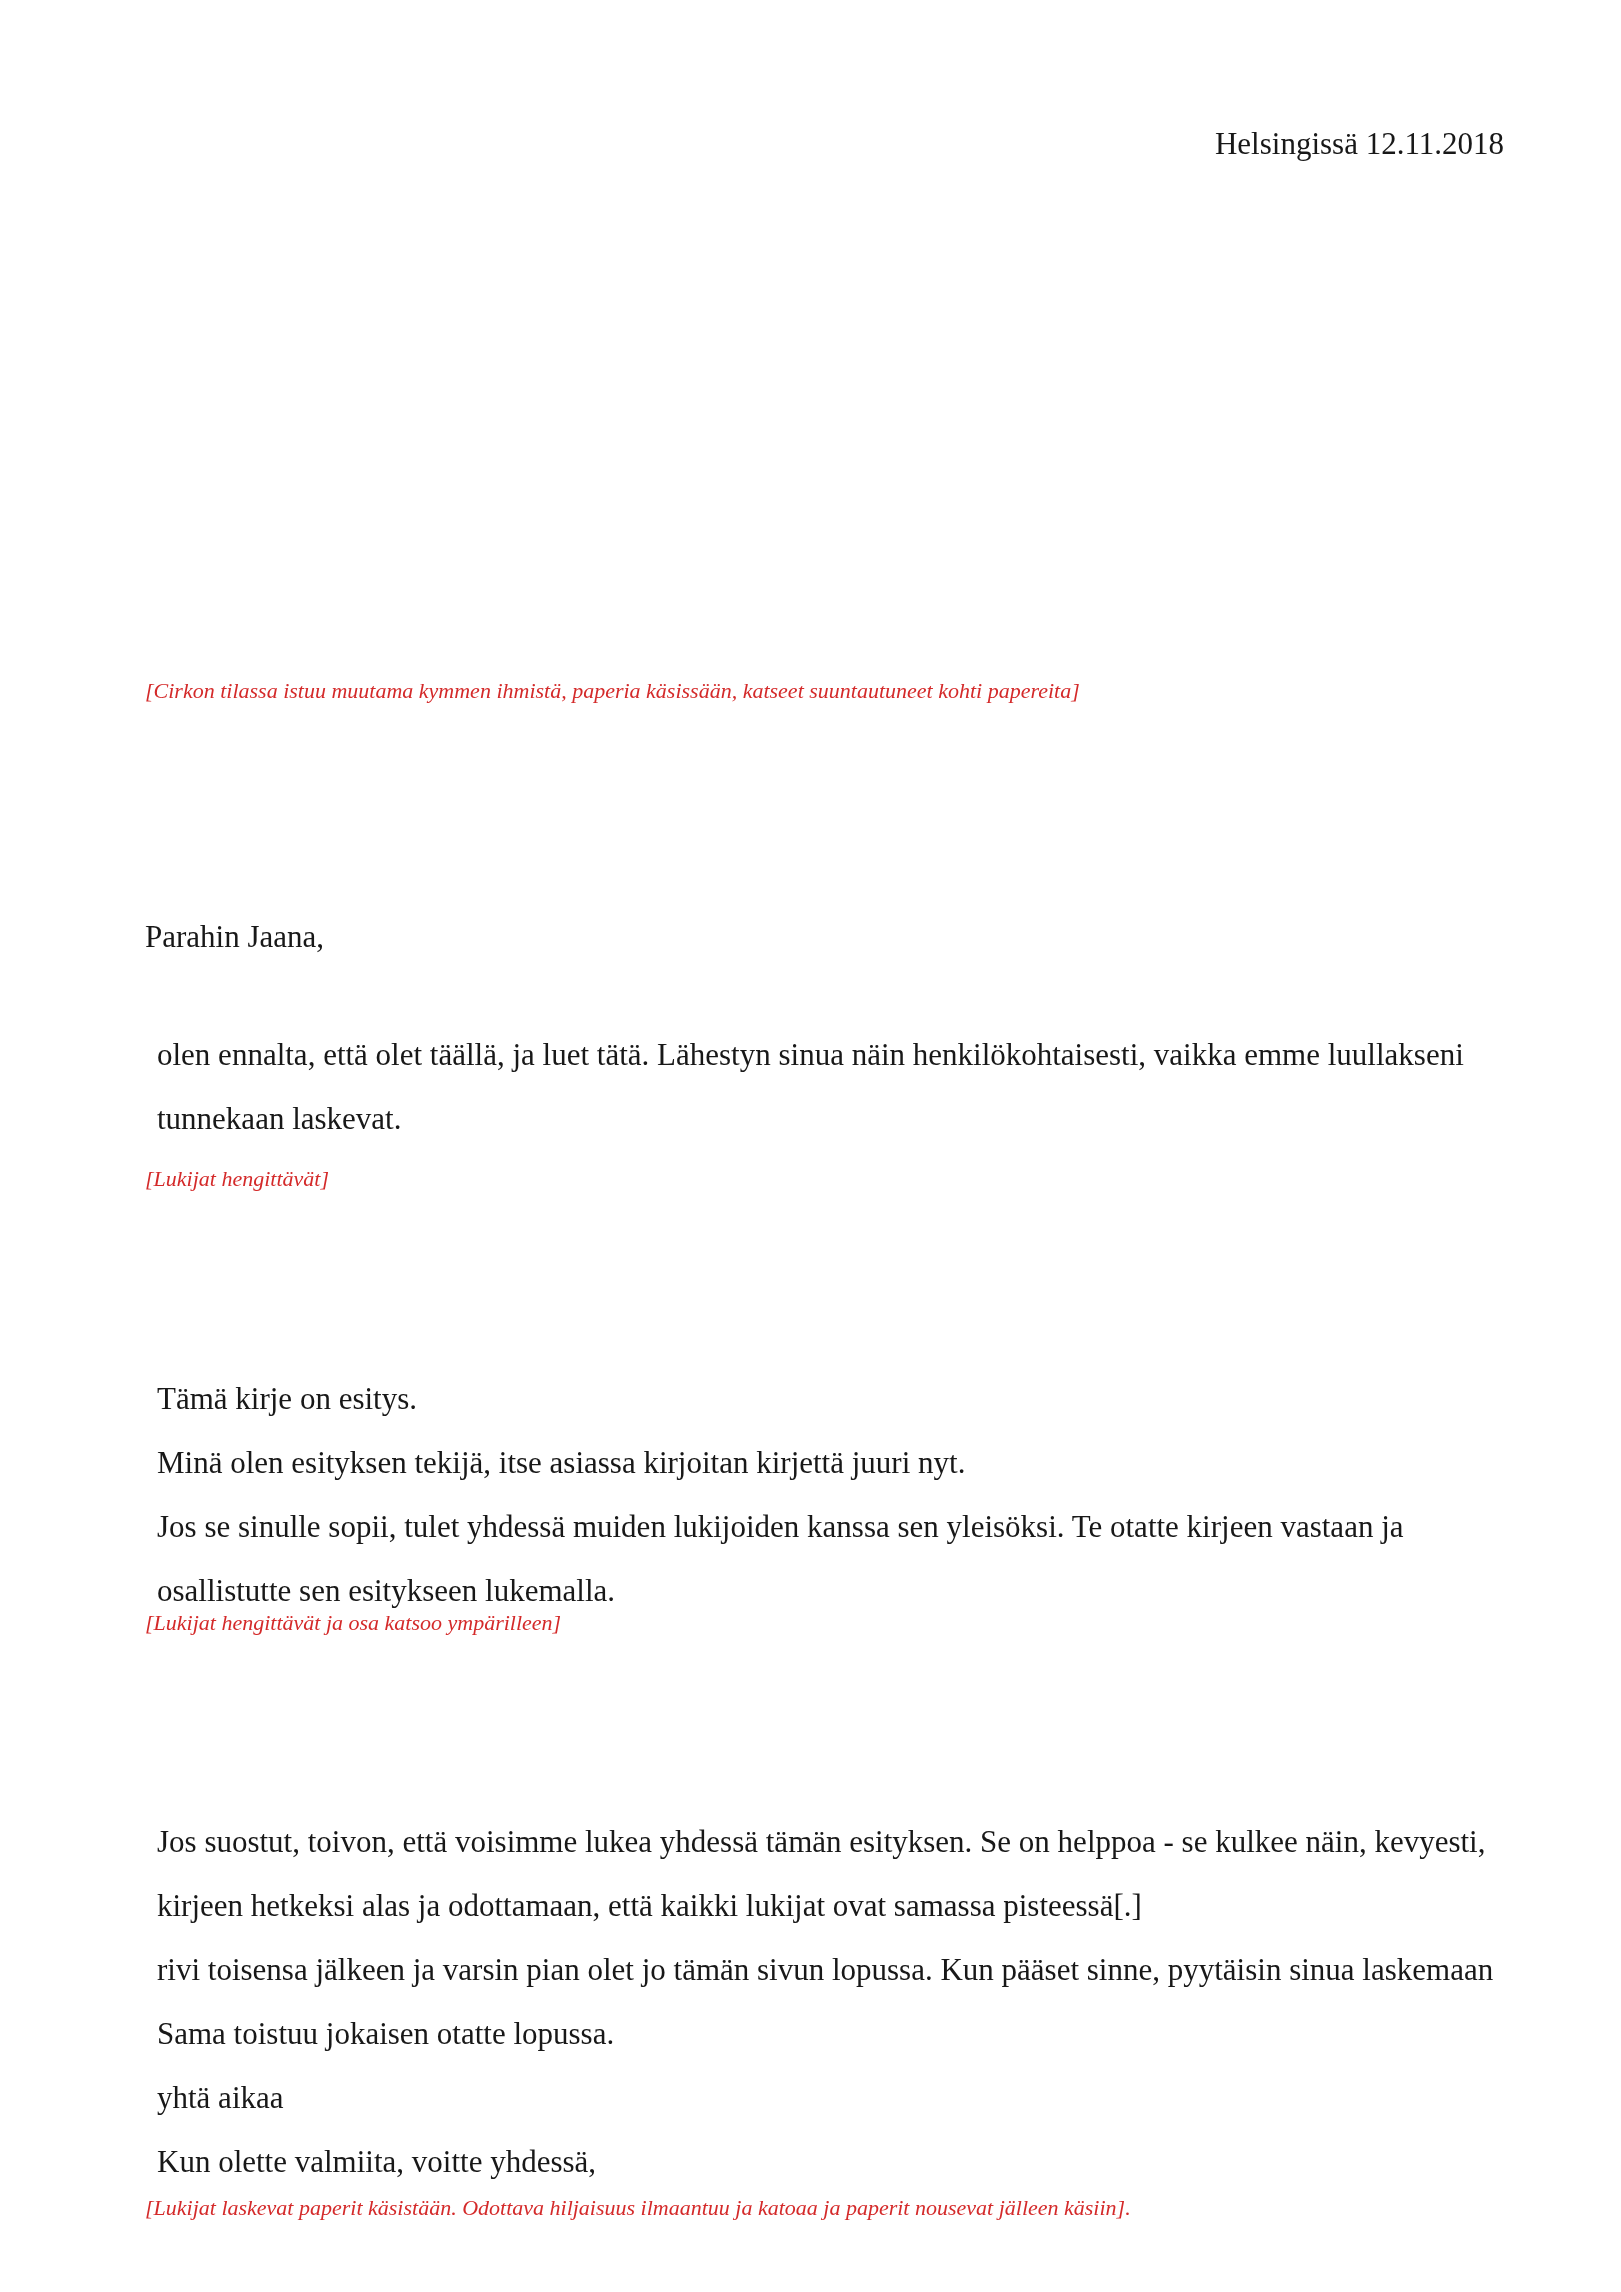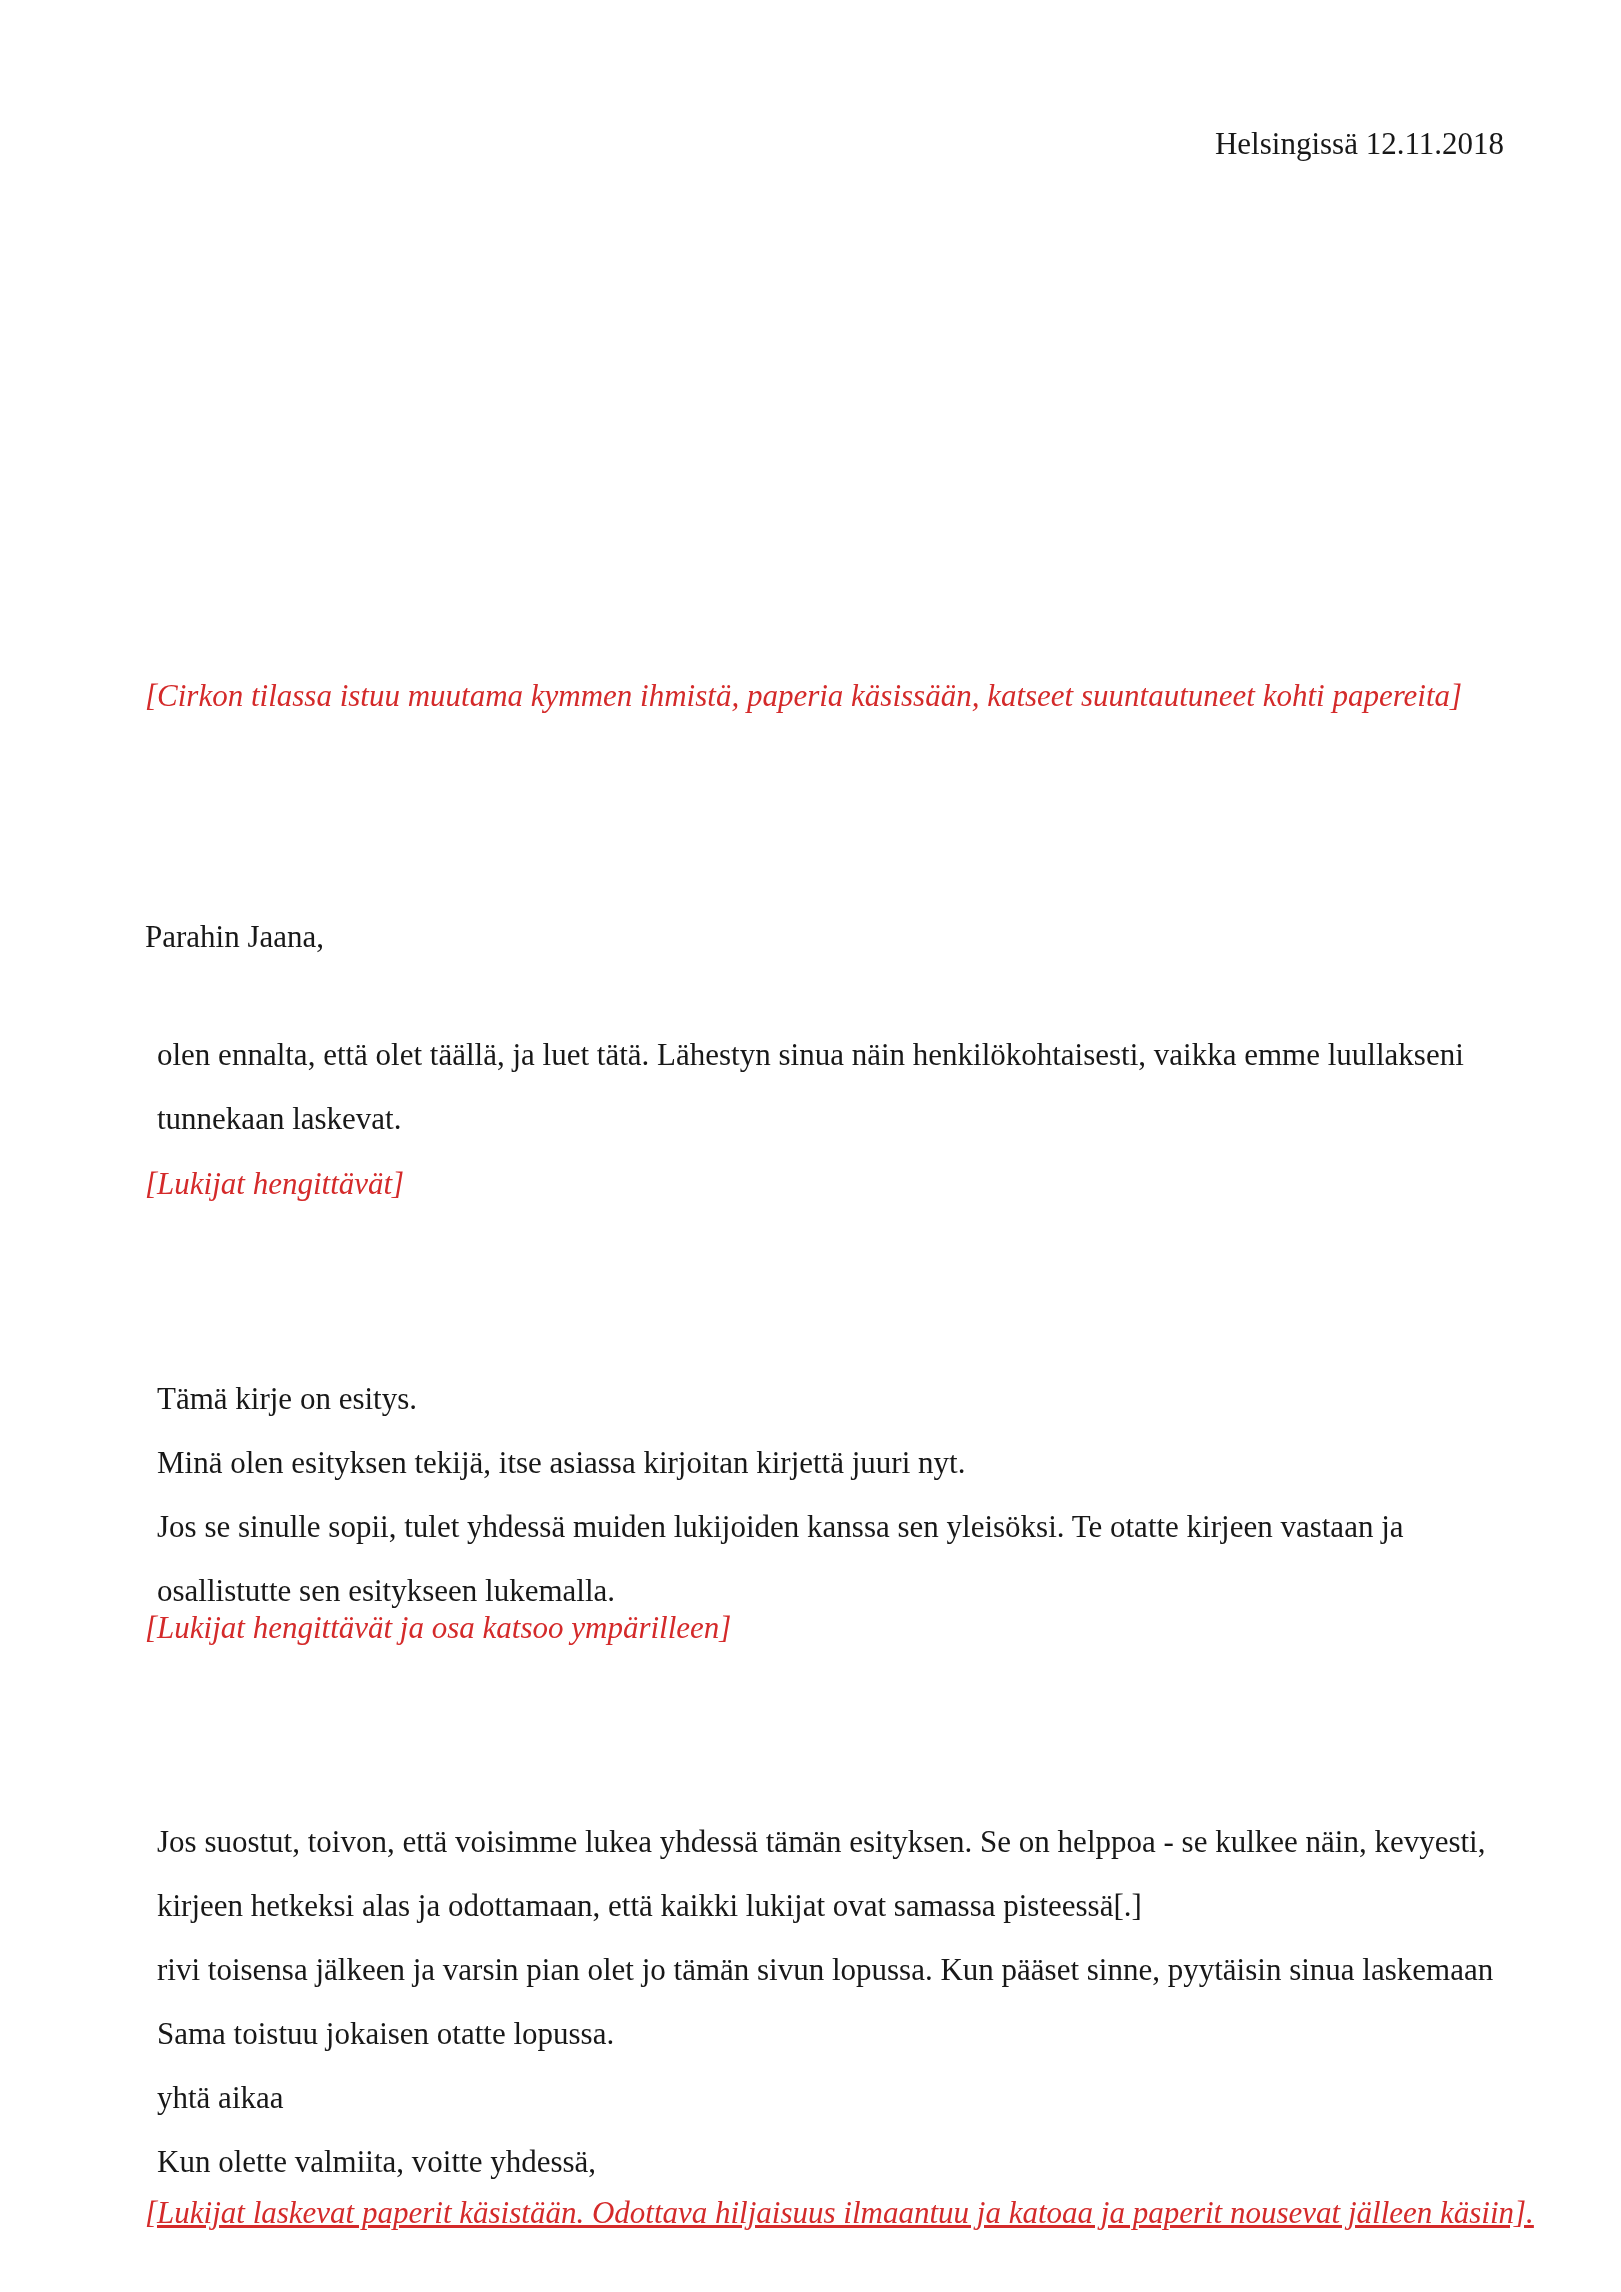--- a/index.html
+++ b/index.html
@@ -24,21 +24,21 @@
     font-size: 31px;
     color: #181818;
     white-space: nowrap;
   }
   .body-text {
     color: #181818;
     font-size: 31px;
   }
   .stage-direction {
     left: 97px;
-    font-size: 31px;
+    font-size: 22px;
     font-style: italic;
     color: #d42a2a;
     white-space: nowrap;
   }
   .sd-1 { top: 630px; }
   .sd-2 { top: 1118px; }
   .sd-3 { top: 1562px; }
   .sd-4 { top: 2147px; }
   .salutation { top: 871px; left: 97px; white-space: nowrap; }
   .paragraph { left: 97px; }
@@ -79,16 +79,16 @@
 
   <div class="abs paragraph para-instructions">
     <div class="line body-text" style="color: rgb(24, 24, 24);">Jos suostut, toivon, että voisimme lukea yhdessä tämän esityksen. Se on helppoa - se kulkee näin, kevyesti,</div>
     <div class="line body-text" style="color: rgb(24, 24, 24);">kirjeen hetkeksi alas ja odottamaan, että kaikki lukijat ovat samassa pisteessä[.]</div>
     <div class="line body-text" style="color: rgb(24, 24, 24);">rivi toisensa jälkeen ja varsin pian olet jo tämän sivun lopussa. Kun pääset sinne, pyytäisin sinua laskemaan</div>
     <div class="line body-text" style="color: rgb(24, 24, 24);">Sama toistuu jokaisen otatte lopussa.</div>
     <div class="line body-text" style="color: rgb(24, 24, 24);">yhtä aikaa</div>
     <div class="line body-text" style="color: rgb(24, 24, 24);">Kun olette valmiita, voitte yhdessä,</div>
   </div>
 
-  <div class="abs stage-direction sd-4" style="color: rgb(212, 42, 42); text-decoration: underline;">[Lukijat laskevat paperit käsistään. Odottava hiljaisuus ilmaantuu ja katoaa ja paperit nousevat jälleen käsiin].</div>
+  <div class="abs stage-direction sd-4" style="color: rgb(212, 42, 42);">[Lukijat laskevat paperit käsistään. Odottava hiljaisuus ilmaantuu ja katoaa ja paperit nousevat jälleen käsiin].</div>
 
 </div>
 
 
 </body></html>

